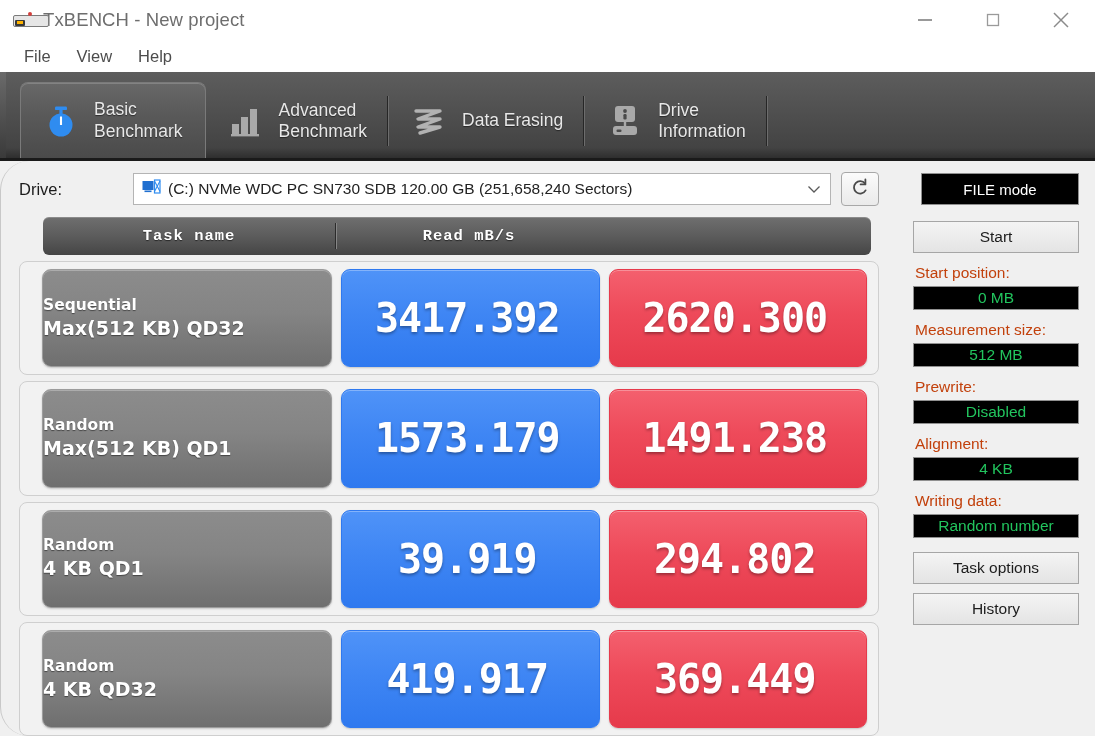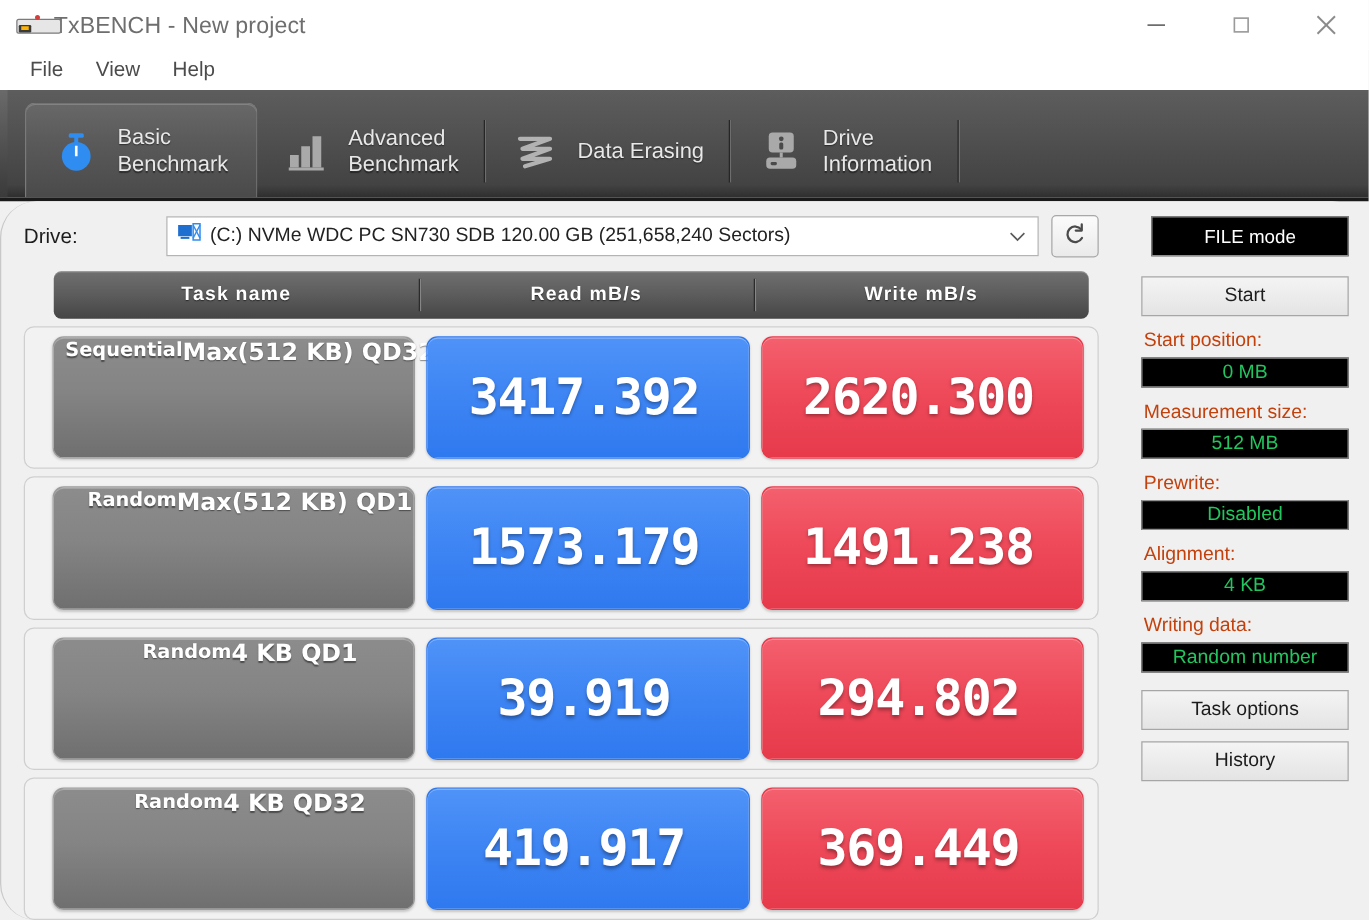--- a/index.html
+++ b/index.html
@@ -245,21 +245,21 @@
     border-radius: 6px;
     display: flex;
     align-items: center;
     box-shadow: inset 0 1px 0 rgba(255,255,255,.2);
   }
   .th {
     flex: 0 0 auto;
     display: flex; align-items: center; justify-content: center;
     position: relative;
     height: 100%;
-    font-family: Liberation Sans, sans-serif;
+    font-family: Liberation Mono, monospace;
     font-weight: bold;
     font-size: 15.5px;
     color: #ffffff;
     letter-spacing: 1px;
     text-shadow: 0 1px 1px rgba(0,0,0,.55);
   }
   .th.c1 { width: 292px; }
   .th.c2 { width: 268px; }
   .th.c3 { width: 268px; }
   .th.c2::before, .th.c3::before {
@@ -290,23 +290,22 @@
   }
   .cell-task {
     width: 290px;
     flex: 0 0 290px;
     align-self: stretch;
     background: linear-gradient(180deg,#8c8c8c 0%, #848484 45%, #6f6f6f 100%);
     border: 1px solid #9c9c9c;
     border-radius: 9px;
     box-shadow: inset 0 1px 0 rgba(255,255,255,.28), 0 1px 2px rgba(0,0,0,.18);
     display: flex;
-    flex-direction: row;
+    flex-direction: column;
     justify-content: center;
-    padding-left: 26px;
   }
   .task-l1, .task-l2 {
     font-family: "DejaVu Sans", sans-serif;
     font-weight: bold;
     color: #ffffff;
     text-shadow: 0 1px 1px rgba(0,0,0,.45);
     white-space: nowrap;
   }
   .task-l1 { font-size: 15.5px; line-height: 1.35; }
   .task-l2 { font-size: 19px; line-height: 1.35; }
@@ -512,21 +511,20 @@
       <div class="filemode">FILE mode</div>
     </div>
 
     <div class="body">
 
       <div class="table-wrap">
 
         <div class="thead">
           <div class="th c1">Task name</div>
           <div class="th c2">Read mB/s</div>
-          <div class="th c3">Write mB/s</div>
         </div>
 
         <div class="rows">
 
           <div class="row">
             <div class="cell-task">
               <div class="task-l1">Sequential</div>
               <div class="task-l2">Max(512 KB) QD32</div>
             </div>
             <div class="cell-val read">3417.392</div>

